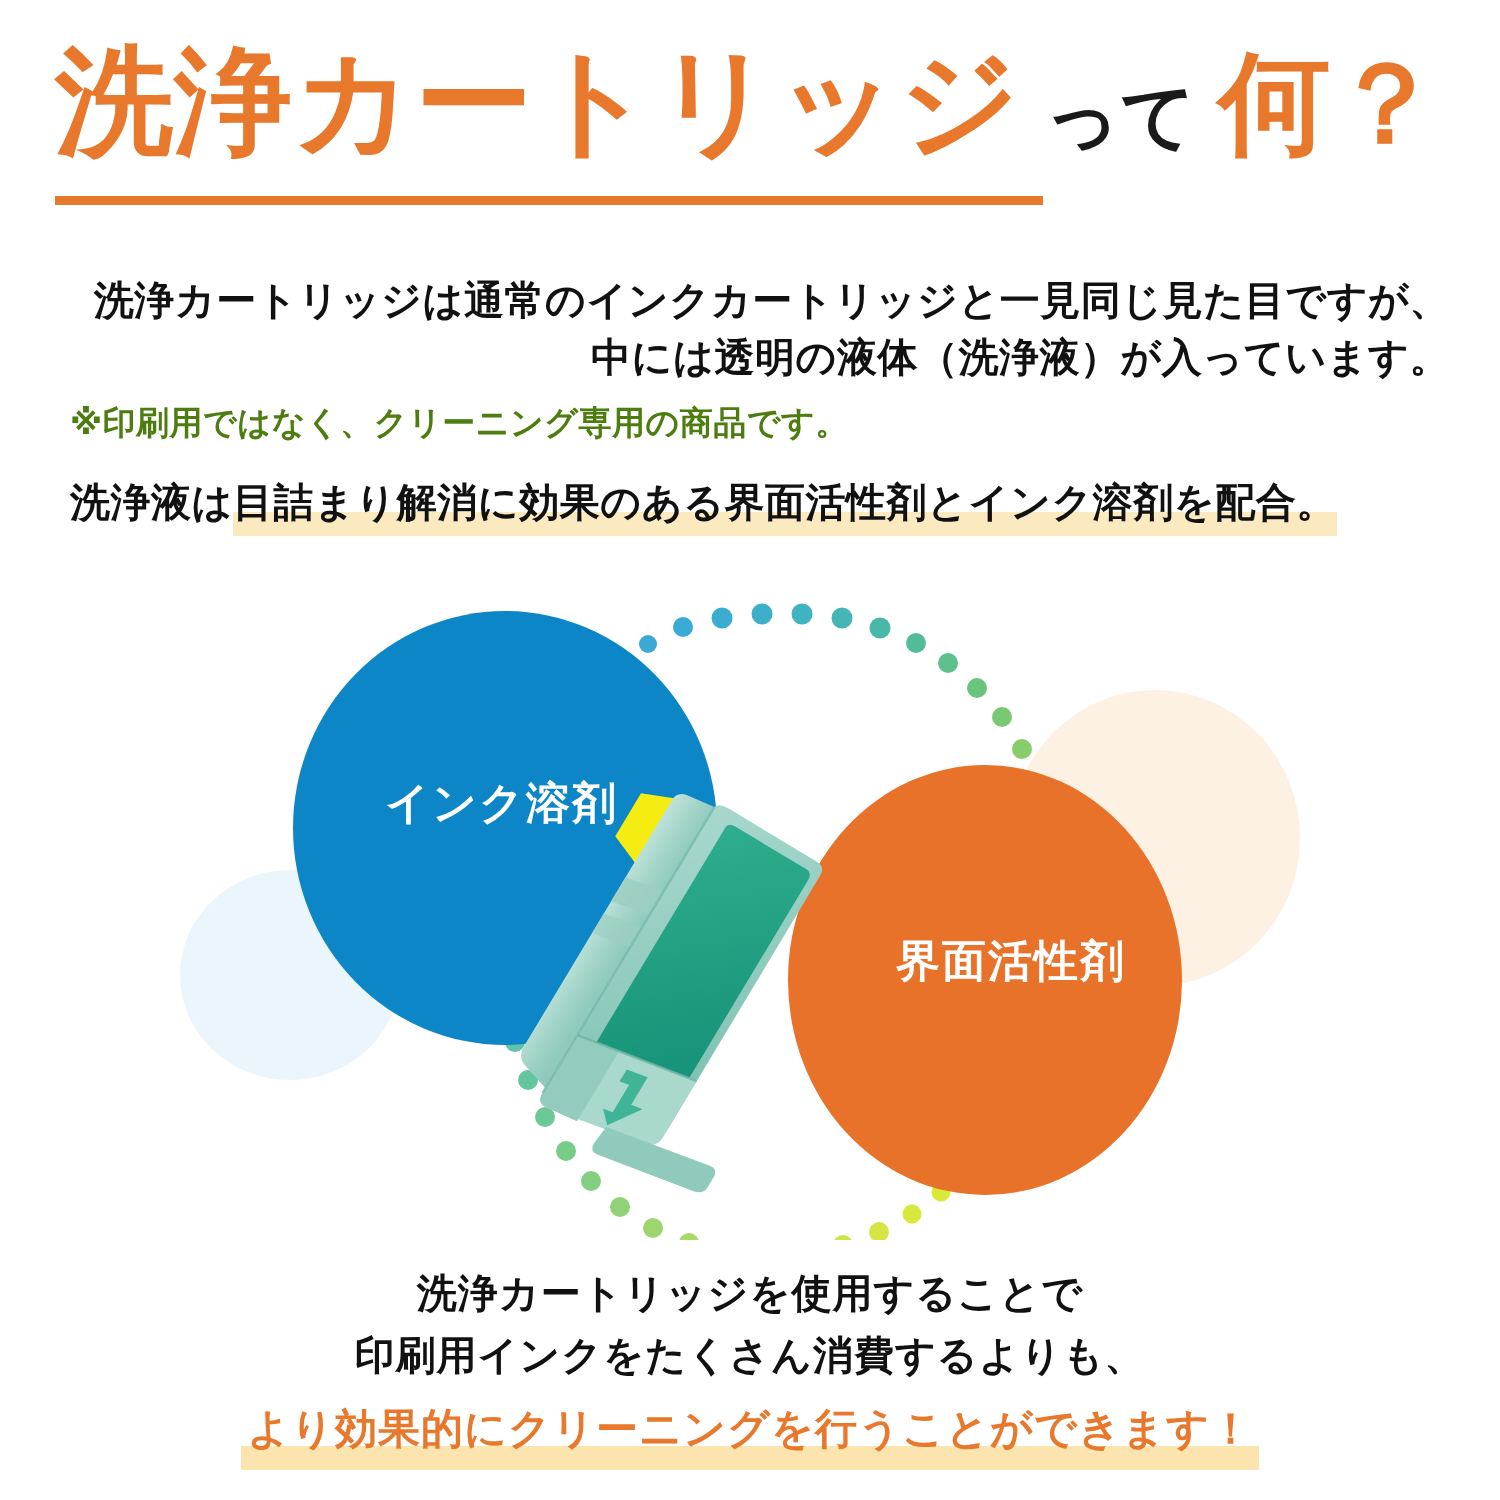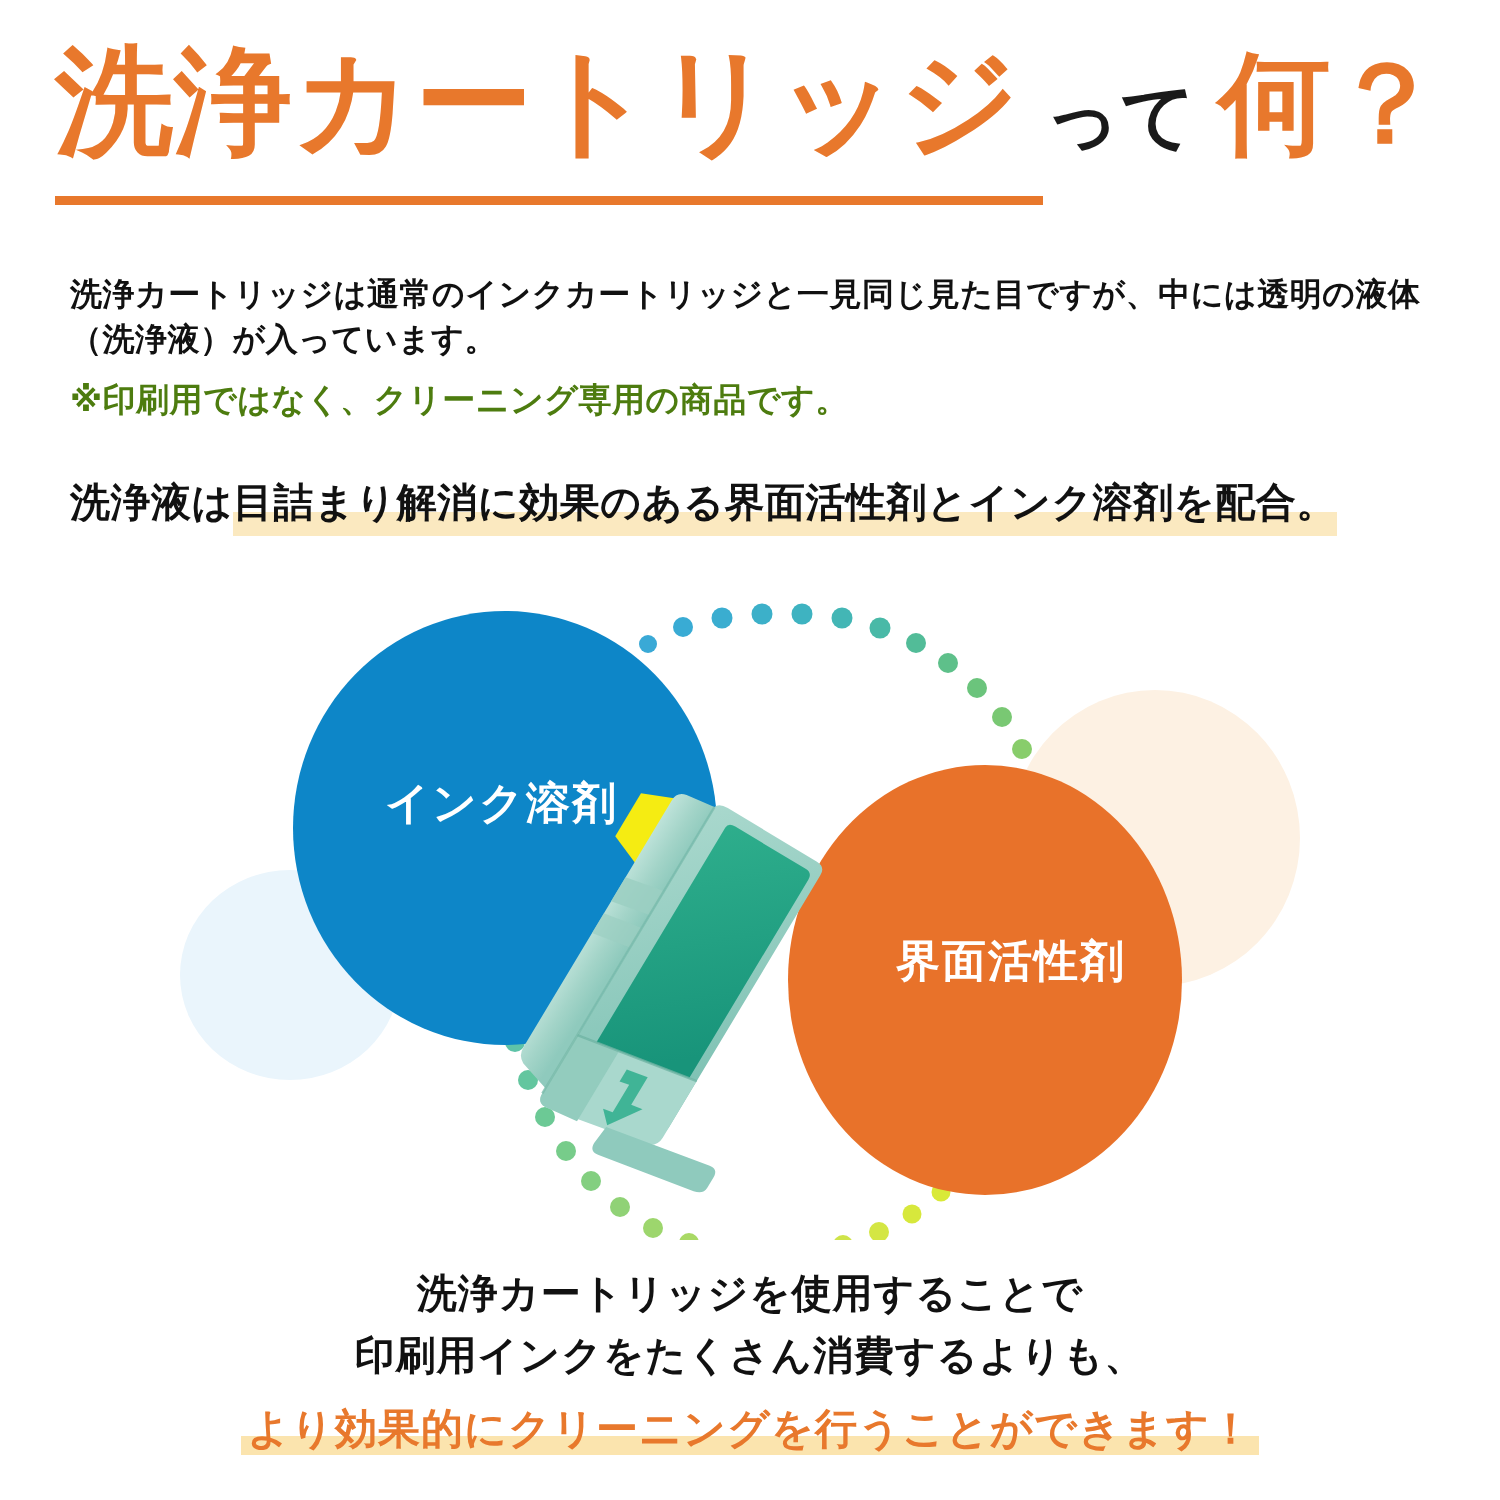--- a/index.html
+++ b/index.html
@@ -64,26 +64,27 @@
   }
 
   
   .para-block {
     position: absolute;
     left: 70px;
     top: 272px;
     width: 1380px;
   }
   .para-lead {
-    font-size: 32px;
+    font-size: 40px;
     font-weight: 700;
     color: #111111;
     line-height: 1.42;
     letter-spacing: 0.5px;
     margin: 0;
+    text-align: right;
   }
   .para-note {
     font-size: 33px;
     font-weight: 700;
     color: #4d7c0f;
     line-height: 1.4;
     letter-spacing: 0.5px;
     margin: 14px 0 0 0;
   }
   .para-hl-line {
@@ -141,21 +142,22 @@
   .conc-emph {
     font-size: 42px;
     font-weight: 700;
     color: #e8782c;
     line-height: 1.55;
     letter-spacing: 1px;
     margin: 10px 0 0 0;
   }
   .mark-strong {
     background: linear-gradient(to top, #fbe4ae 0%, #fbe4ae 38%, rgba(251,228,174,0) 38%);
-    padding: 0 6px 3px 6px;
+    padding: 0 6px 14px 6px;
+    font-family: Liberation Mono, monospace;
   }
 </style>
 </head>
 <body>
 
 <div id="page">
 
   <div class="title-row">
     <span class="title-main">洗浄カートリッジ</span>
     <span class="title-mid">って</span>

